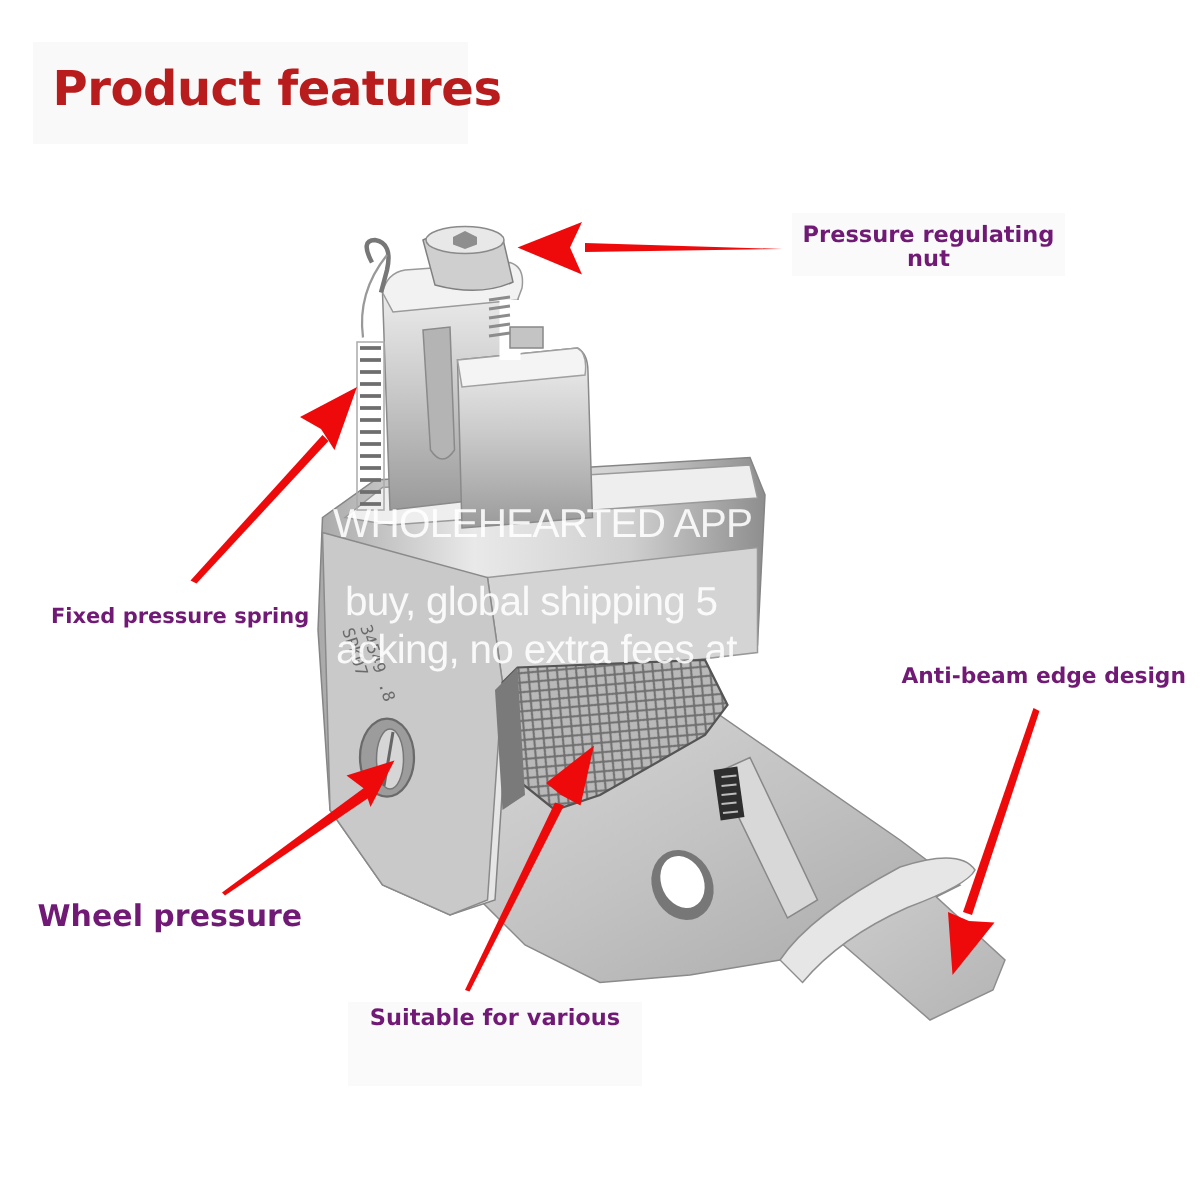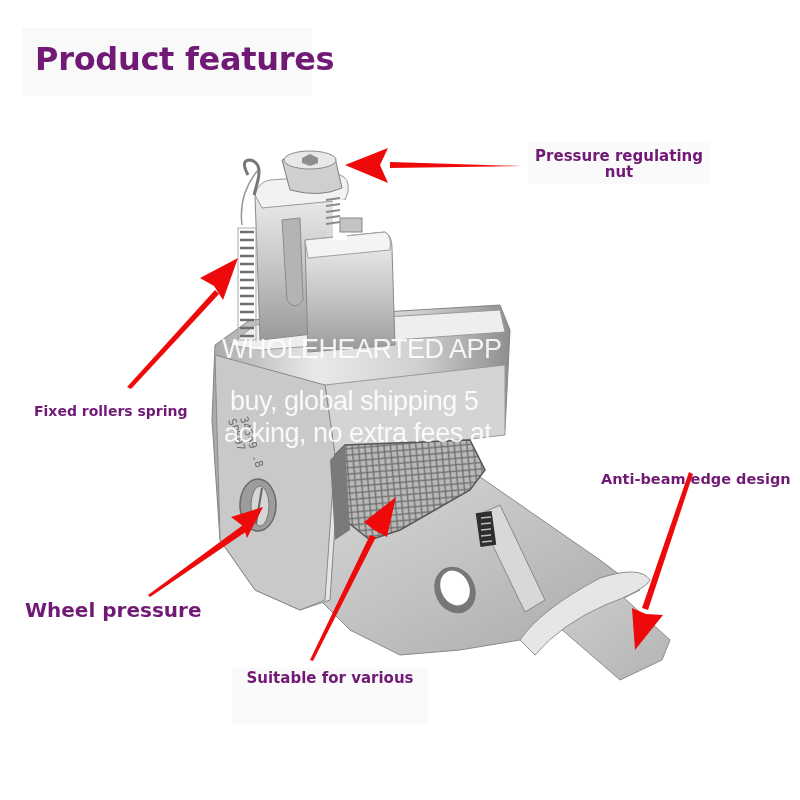--- a/index.html
+++ b/index.html
@@ -21,21 +21,21 @@
       width: 290px;
       height: 68px;
       background: #f9f9f9;
     }
     .page-title {
       position: absolute;
       left: 35px;
       top: 40px;
       font-size: 32px;
       font-weight: bold;
-      color: #701a75;
+      color: #b91c1c;
       letter-spacing: -0.3px;
       white-space: nowrap;
     }
     .callout {
       position: absolute;
       font-weight: bold;
       color: #701a75;
       text-align: center;
       line-height: 1.08;
       white-space: nowrap;
@@ -239,24 +239,24 @@
   </g>
 </svg>
 
 <div class="callout-bg" style="left:528px; top:142px; width:182px; height:42px;"></div>
 <div class="callout medium" style="left:530px; top:148px; width:178px;">
   <div>Pressure regulating</div>
   <div>nut</div>
 </div>
 
 <div class="callout small" style="left:34px; top:404px; text-align:left;">
-  <div>Fixed rollers spring</div>
-</div>
-
-<div class="callout small" style="left:601px; top:444px; text-align:left; font-size:14.5px;margin-top:28px;">
+  <div>Fixed pressure spring</div>
+</div>
+
+<div class="callout small" style="left:601px; top:444px; text-align:left; font-size:14.5px;">
   <div>Anti-beam edge design</div>
 </div>
 
 <div class="callout large" style="left:25px; top:600px; text-align:left;">
   <div>Wheel pressure</div>
 </div>
 
 <div class="callout-bg" style="left:232px; top:668px; width:196px; height:56px;"></div>
 <div class="callout medium" style="left:190px; top:670px; width:280px;">
   <div>Suitable for various</div>

